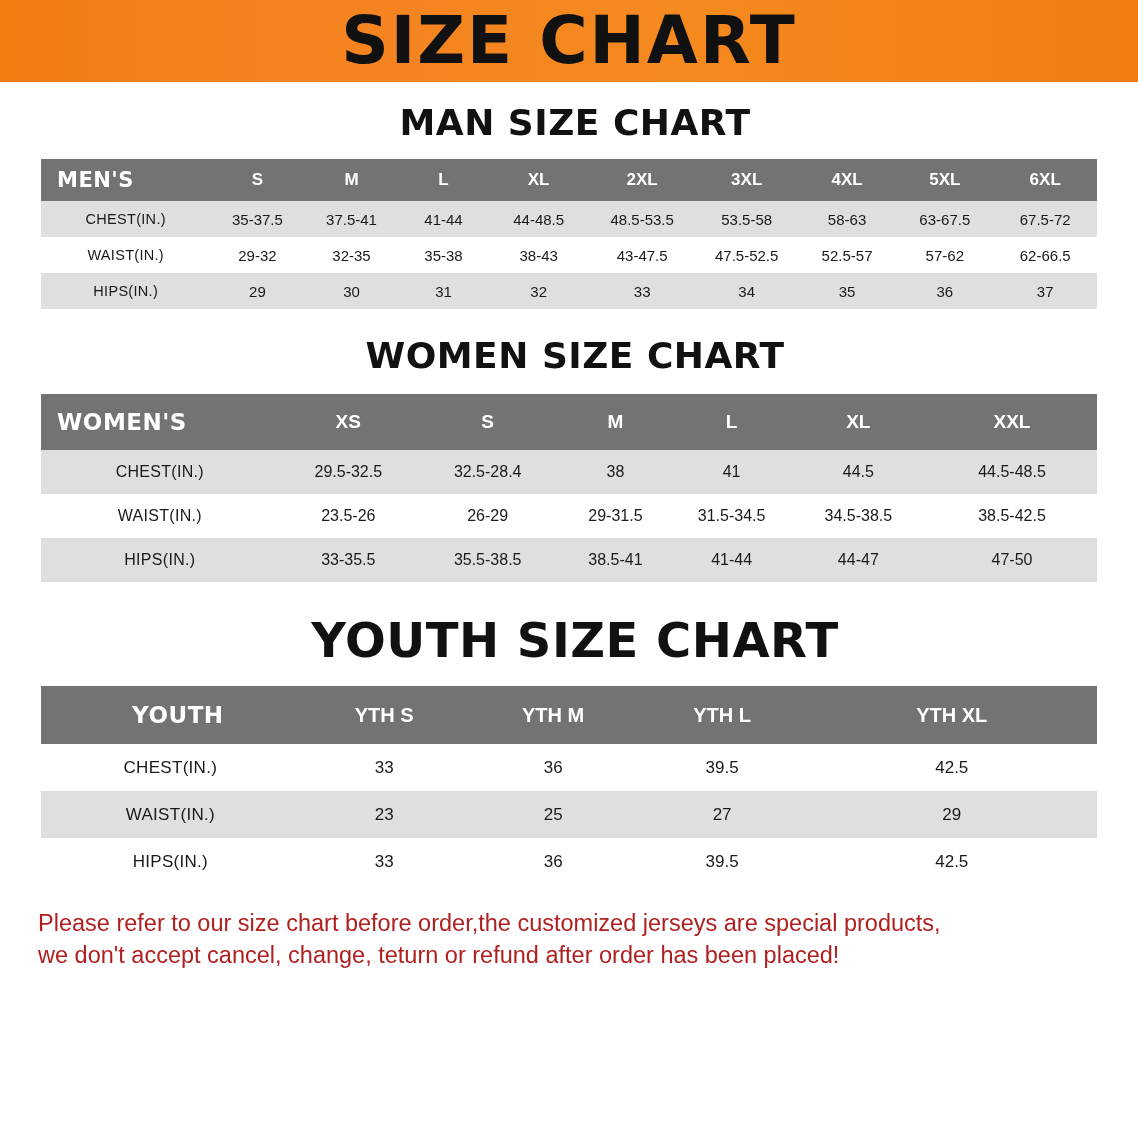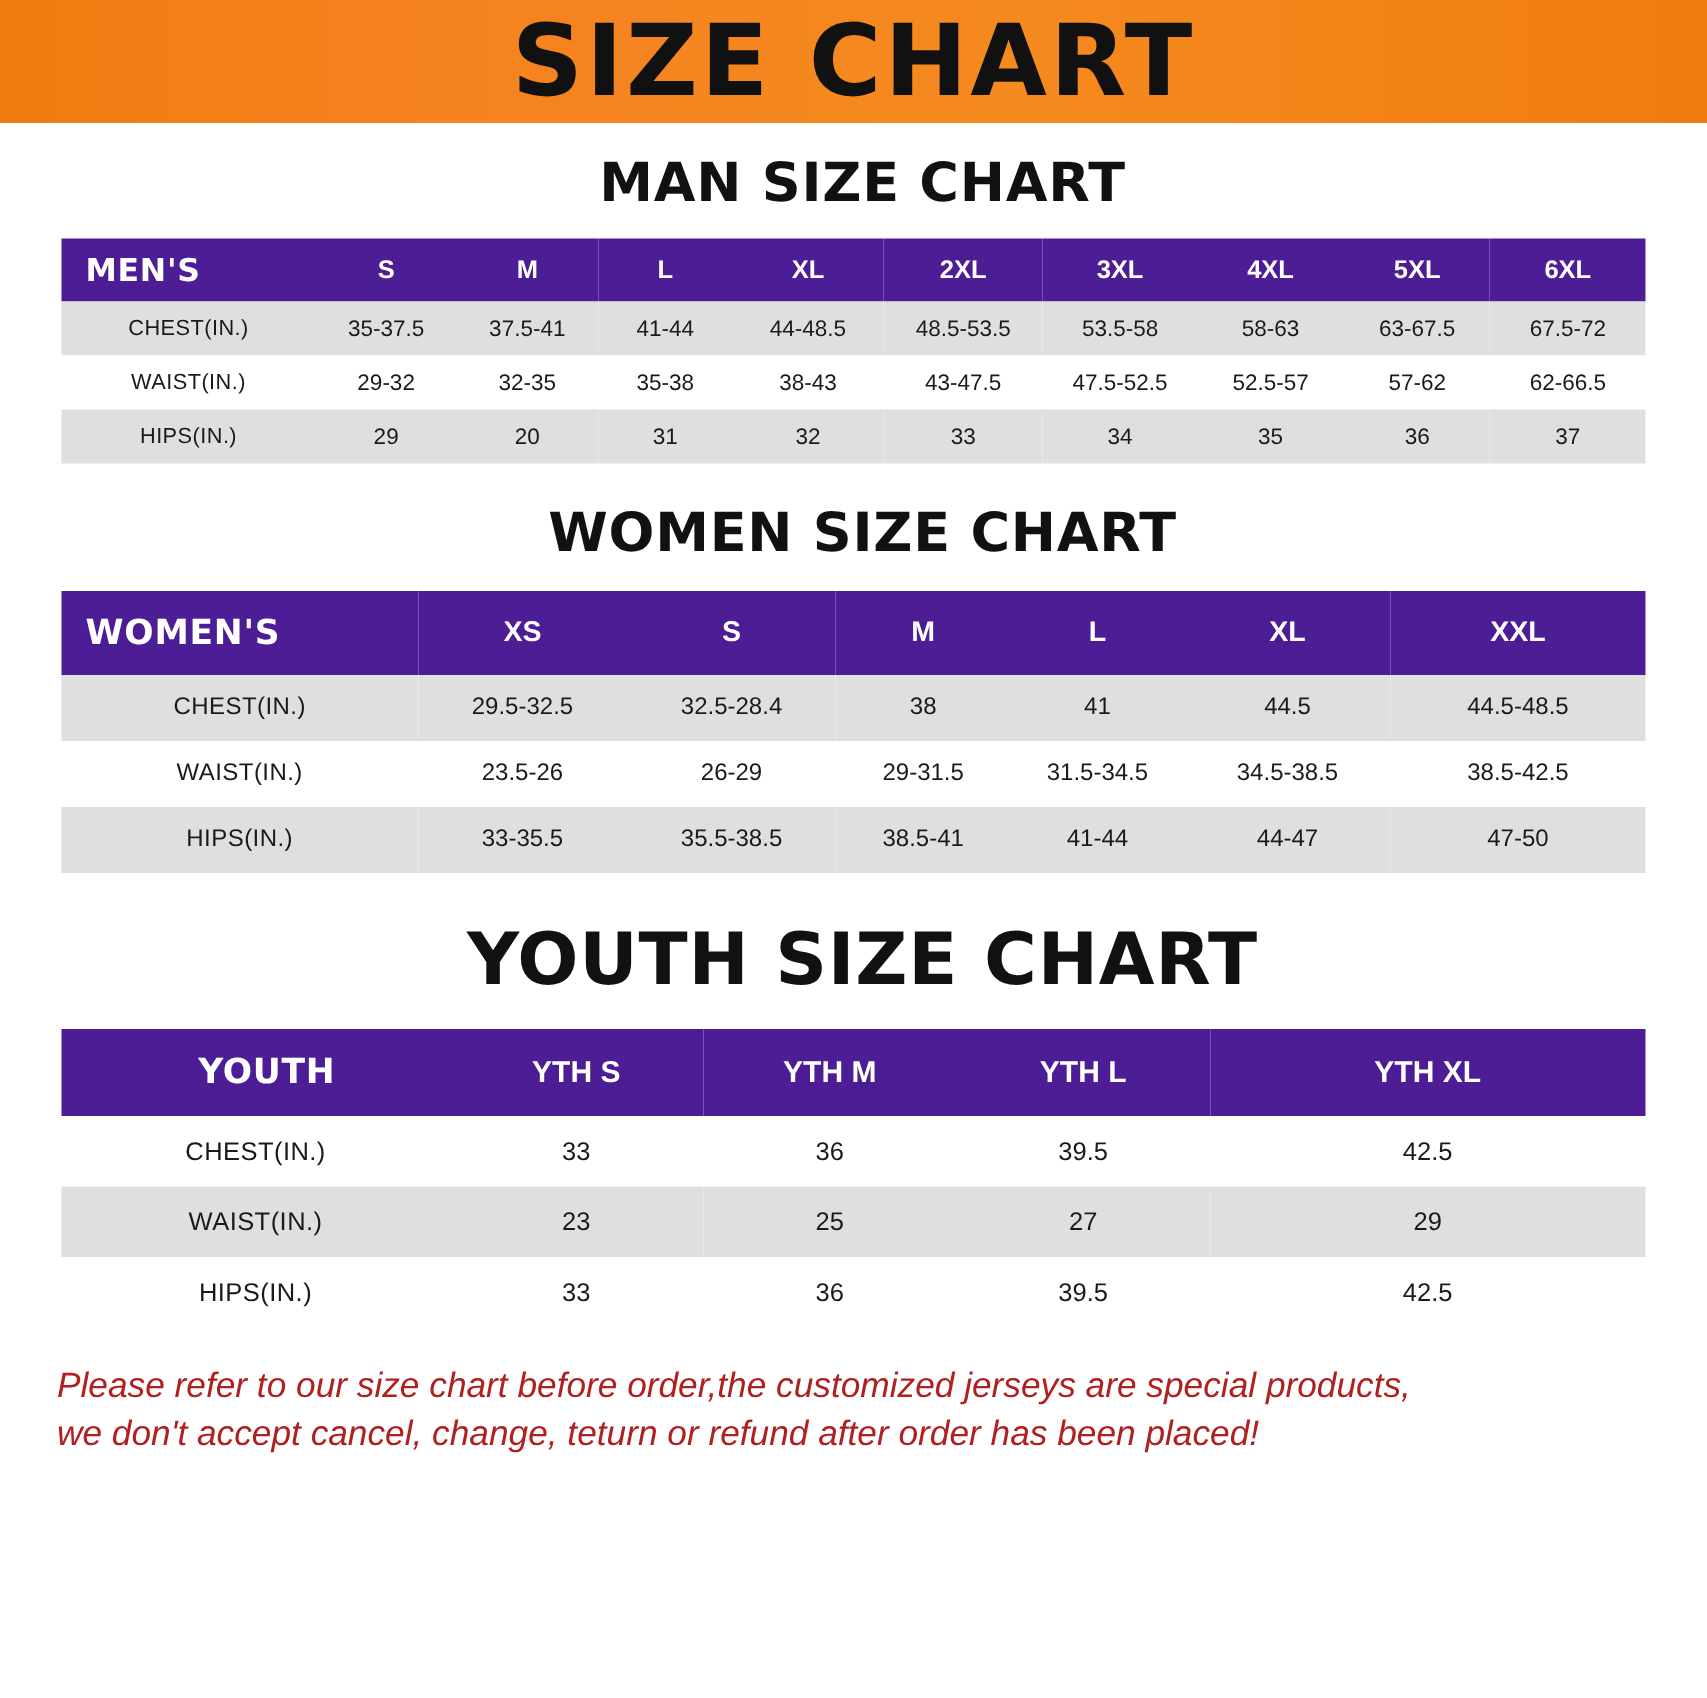--- a/index.html
+++ b/index.html
@@ -55,21 +55,21 @@
     table-layout: fixed;
   }
   table.chart th, table.chart td {
     text-align: center;
     font-family: "Liberation Sans", sans-serif;
     color: #1a1a1a;
   }
 
   
   table.chart thead tr {
-    background: #4c1d95;
+    background: #737373;
     padding-left: 18px;
   }
   table.chart thead th {
     color: #ffffff;
     font-weight: bold;
   }
   table.chart thead th.rowlabel {
     text-align: left;
     padding-left: 16px;
     font-family: "DejaVu Sans", sans-serif;
@@ -106,21 +106,21 @@
 
   
   .note {
     margin: 22px 38px 0 38px;
     color: #b02020;
     font-family: "Liberation Sans", sans-serif;
     font-size: 23.5px;
     line-height: 1.38;
     text-align: left;
   }
-  .note div { white-space: nowrap; font-style: italic; }
+  .note div { white-space: nowrap; }
 </style>
 </head>
 <body>
 
 <div class="banner">
   <div class="banner-title">SIZE CHART</div>
 </div>
 
 <div class="section-title t-man">MAN SIZE CHART</div>
 <div class="tbl-wrap">
@@ -172,21 +172,21 @@
         <td>38-43</td>
         <td>43-47.5</td>
         <td>47.5-52.5</td>
         <td>52.5-57</td>
         <td>57-62</td>
         <td>62-66.5</td>
       </tr>
       <tr class="alt">
         <td class="rowlabel">HIPS(IN.)</td>
         <td>29</td>
-        <td>20</td>
+        <td>30</td>
         <td>31</td>
         <td>32</td>
         <td>33</td>
         <td>34</td>
         <td>35</td>
         <td>36</td>
         <td>37</td>
       </tr>
     </tbody>
   </table>

